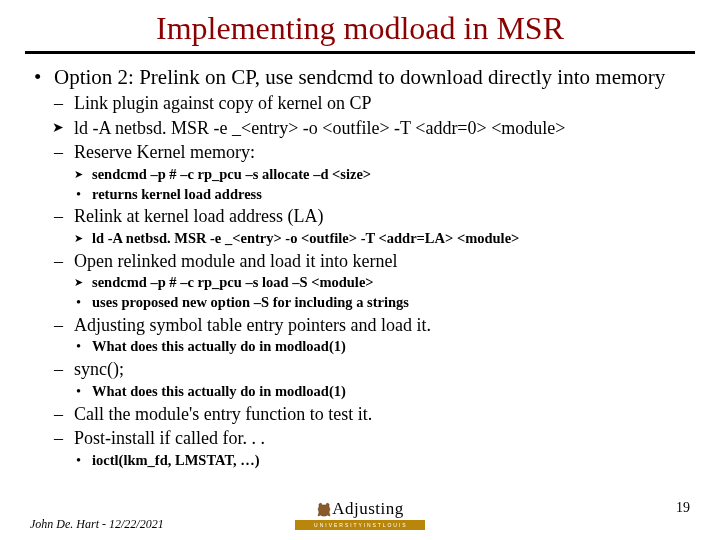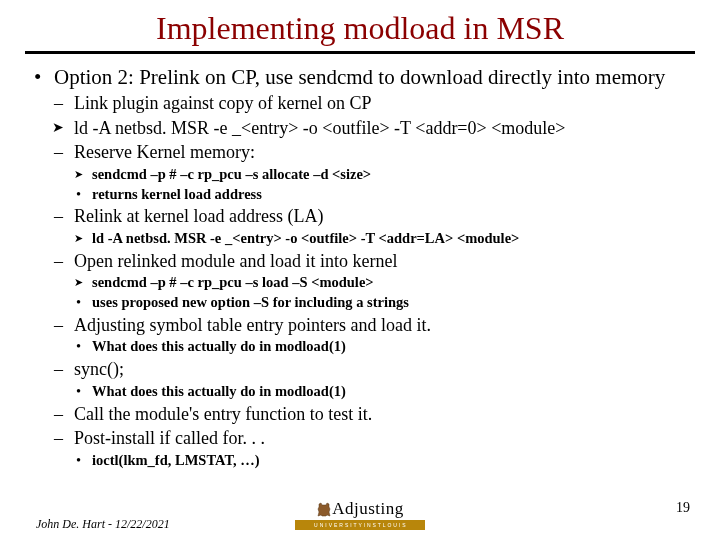--- a/index.html
+++ b/index.html
@@ -12,21 +12,21 @@
   .l1 > li { padding-left: 24px; position: relative; margin-bottom: 2px; }
   .l1 > li::before { content: "•"; position: absolute; left: 4px; top: 0; }
   .l2 { font-size: 18px; line-height: 1.25; margin-top: 2px; }
   .l2 > li { padding-left: 20px; position: relative; margin-bottom: 2px; }
   .l2 > li.dash::before { content: "–"; position: absolute; left: 0; top: 0; }
   .l2 > li.arrow::before { content: "➤"; position: absolute; left: -2px; top: 2px; font-size: 14px; }
   .l3 { font-size: 14.5px; font-weight: bold; line-height: 1.3; margin-top: 1px; font-family: Liberation Serif, serif; }
   .l3 > li { padding-left: 18px; position: relative; margin-bottom: 1px; }
   .l3 > li.arrow::before { content: "➤"; position: absolute; left: 0; top: 2px; font-size: 11px; font-weight: normal; }
   .l3 > li.bullet::before { content: "•"; position: absolute; left: 2px; top: 0; font-weight: normal; }
-  .footer { position: absolute; bottom: 8px; left: 36px; font-size: 12px; font-style: italic; }
+  .footer { position: absolute; bottom: 8px; left: 30px; font-size: 12px; font-style: italic; }
   .pagenum { position: absolute; bottom: 24px; right: 30px; font-size: 14px; margin-left: 29px; }
   .wash { position: absolute; bottom: 10px; left: 50%; transform: translateX(-50%); text-align: center; }
   .wash-top { font-family: Georgia, serif; font-size: 17px; letter-spacing: 0.5px; }
   .wash-bar { width: 130px; height: 10px; background: #b8860b; margin: 1px auto 0; display: flex; align-items: center; justify-content: center; }
   .wash-bar span { font-size: 5px; color: #fff; letter-spacing: 0.3px; font-family: Arial, sans-serif; }
   .bear { display:inline-block; width:16px; height:16px; vertical-align:middle; }
 </style>
 </head>
 <body>
 

